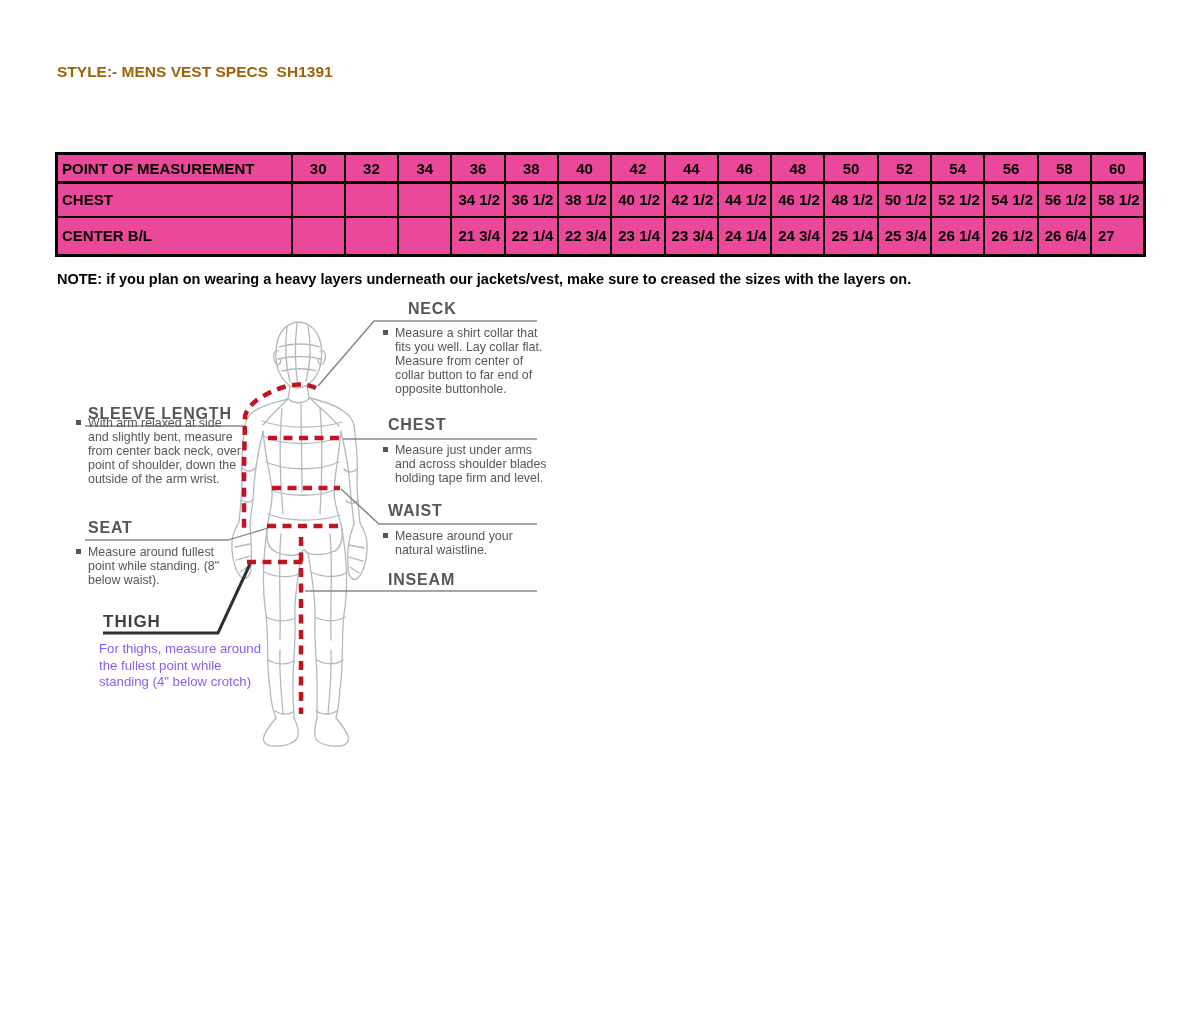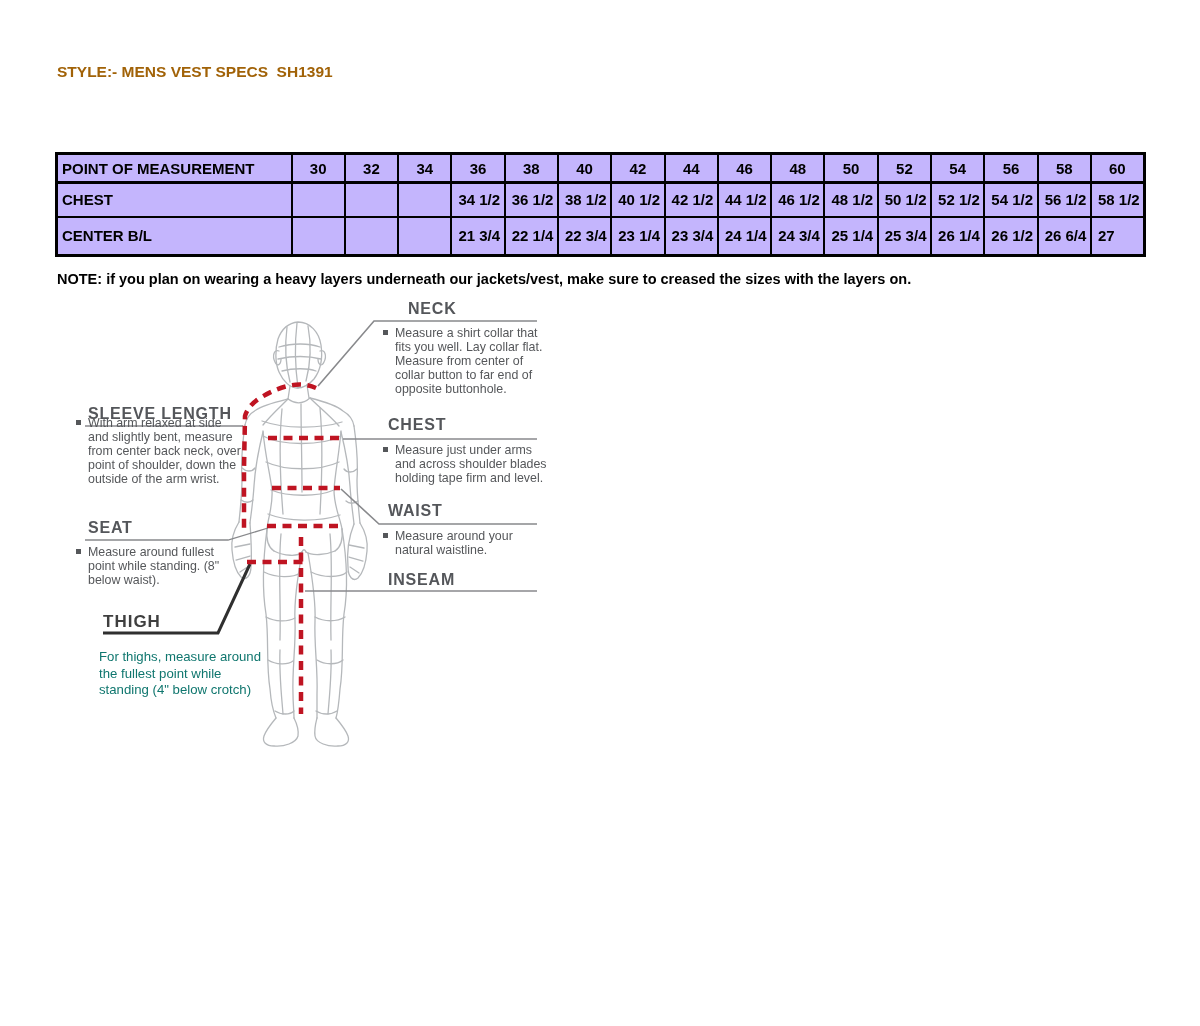--- a/index.html
+++ b/index.html
@@ -19,21 +19,21 @@
     white-space:pre-wrap; width:1080px;
   }
   table.size-table {
     position:absolute; left:55px; top:152px; width:1088px;
     border-collapse:collapse; table-layout:fixed;
     border:3px solid #000;
     font-family:"Liberation Sans",sans-serif;
   }
   table.size-table td, table.size-table th {
     border:2px solid #000; font-weight:bold; font-size:15px; color:#000;
-    overflow:hidden; white-space:nowrap; background:#c4b5fd;
+    overflow:hidden; white-space:nowrap; background:#ec4899;
   }
   table.size-table thead th { height:29px; text-align:center; border-bottom:3px solid #000; }
   table.size-table thead th.pom { text-align:left; padding-left:4px; }
   table.size-table tbody tr:nth-child(1) td { height:34px; }
   table.size-table tbody tr:nth-child(2) td { height:39px; }
   table.size-table td.lbl { text-align:left; padding-left:4px; }
   table.size-table td.val { text-align:left; padding-left:6px; }
 
   svg.diagram { position:absolute; left:0; top:0; pointer-events:none; }
 
@@ -41,21 +41,21 @@
     position:absolute; font:bold 16px "Liberation Sans",sans-serif;
     letter-spacing:0.8px; color:#54565a; white-space:nowrap;
   }
   .guide-title.dark { color:#3f3f3f; letter-spacing:1px; font-size:17px; }
   .guide-text {
     position:absolute; display:flex; width:168px;
     font:12.4px/14px "Liberation Sans",sans-serif; color:#55575a;
   }
   .guide-text .sq { width:5px; height:5px; background:#55575a; margin:4px 7px 0 0; flex:0 0 auto; }
   .guide-text .txt { flex:1 1 auto; }
-  .guide-text.thigh-text { font:13.2px/16.5px "Liberation Sans",sans-serif; color:#0f766e; width:172px;margin-top:8px; }
+  .guide-text.thigh-text { font:13.2px/16.5px "Liberation Sans",sans-serif; color:#8b5cf6; width:172px; }
 </style>
 </head>
 <body>
 
 <div class="page">
 
   <div class="doc-title">STYLE:- MENS VEST SPECS  SH1391</div>
 
   <table class="size-table">
     <colgroup>

